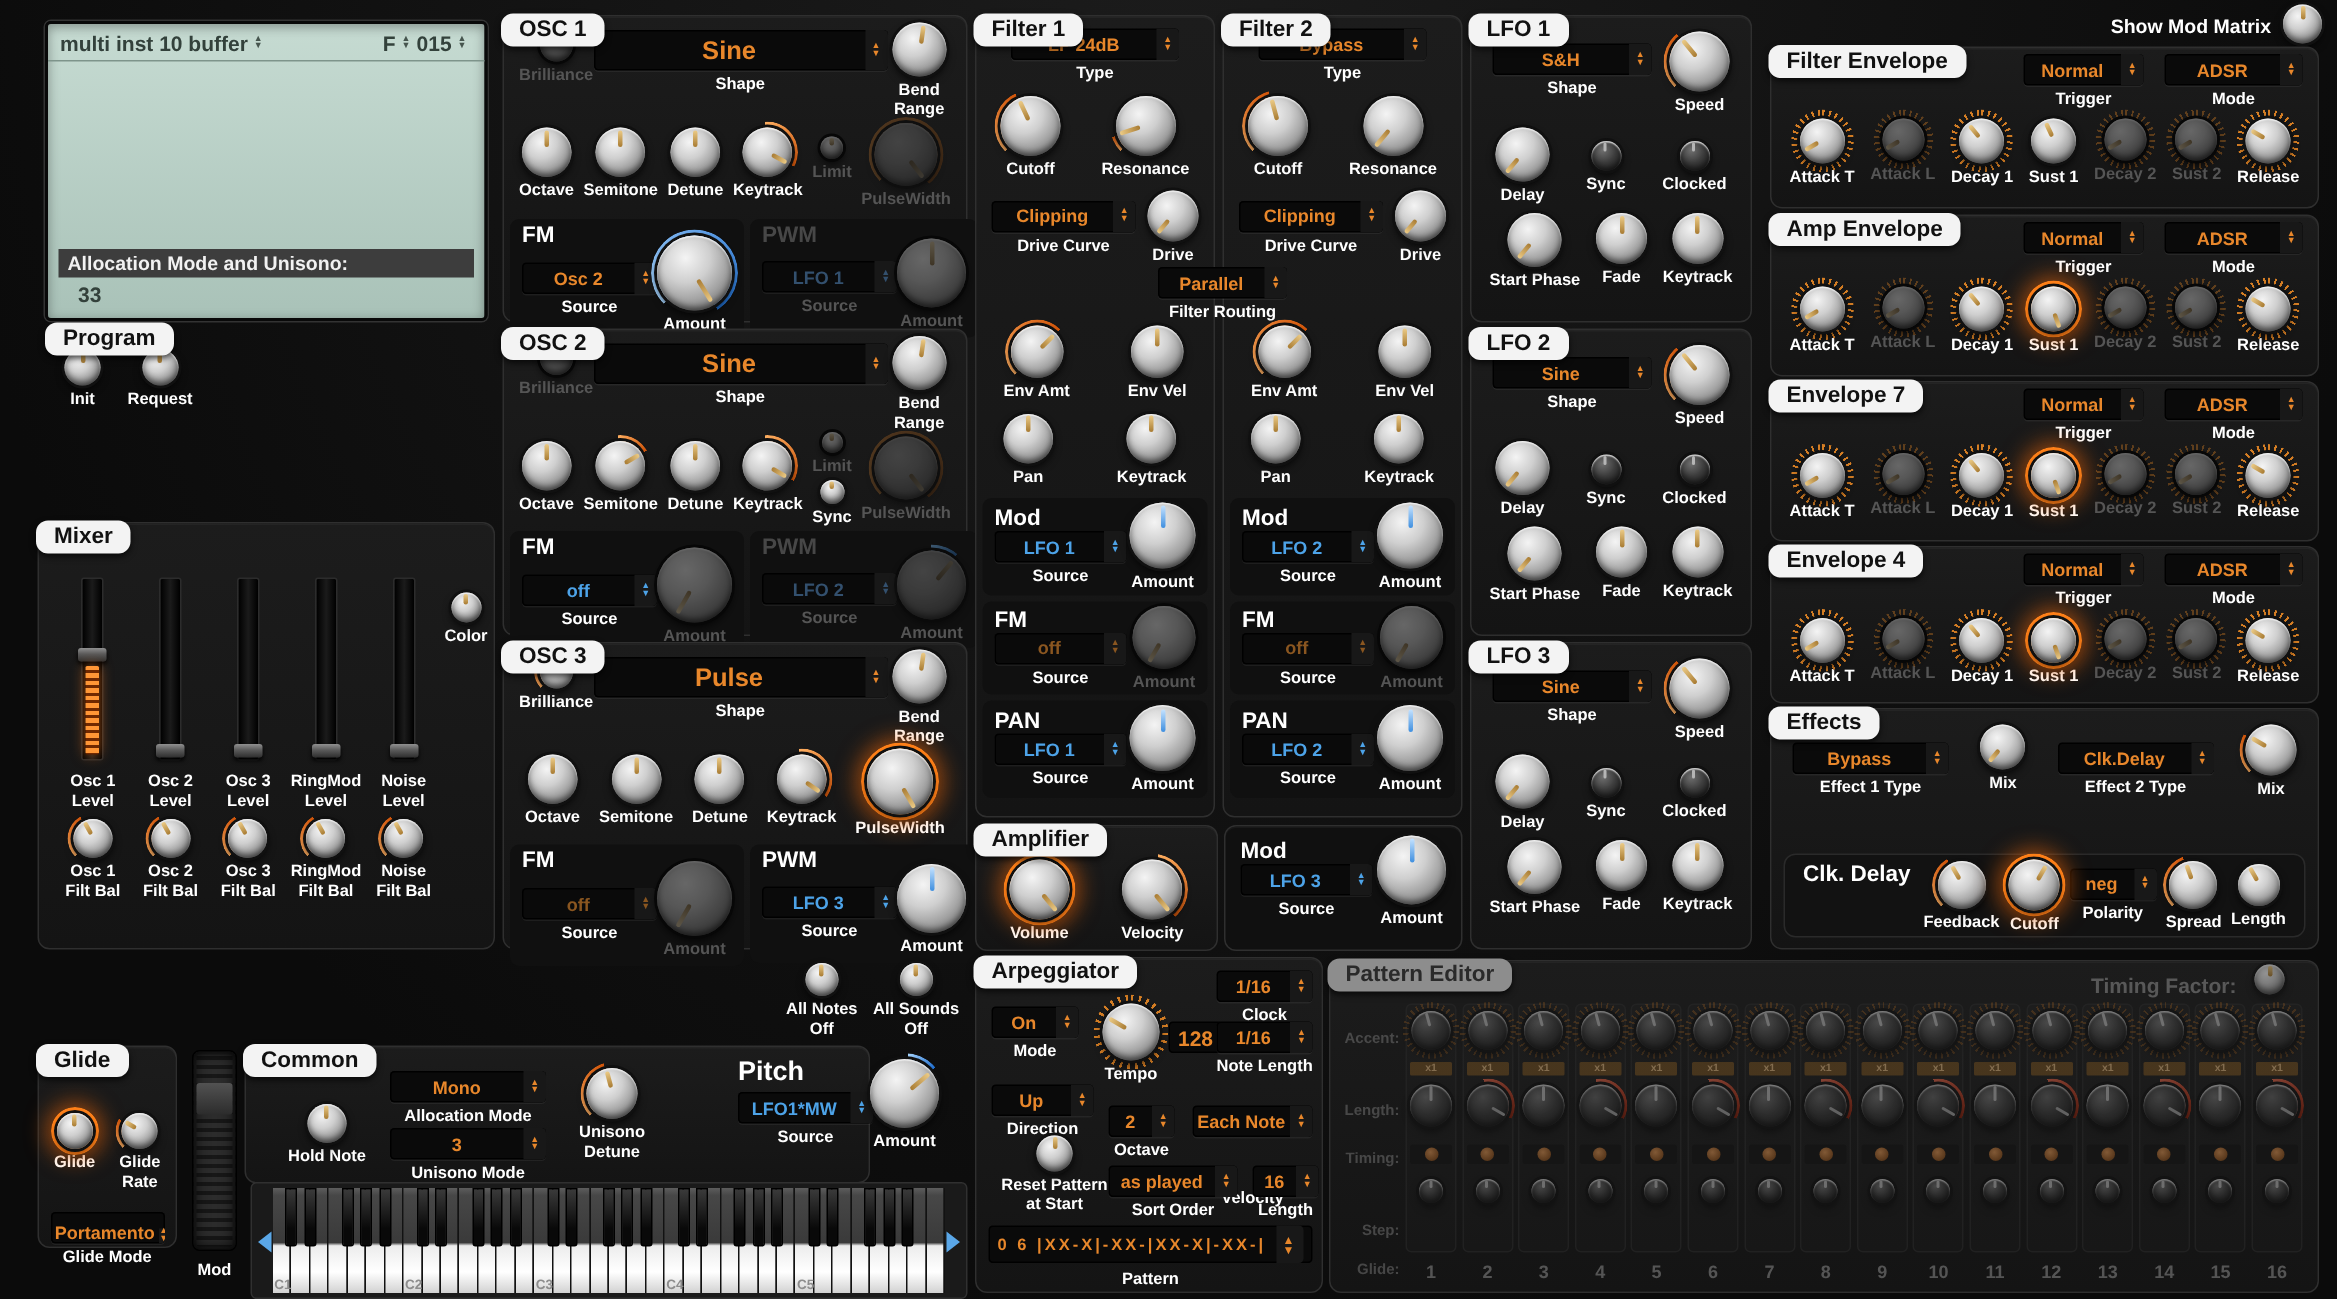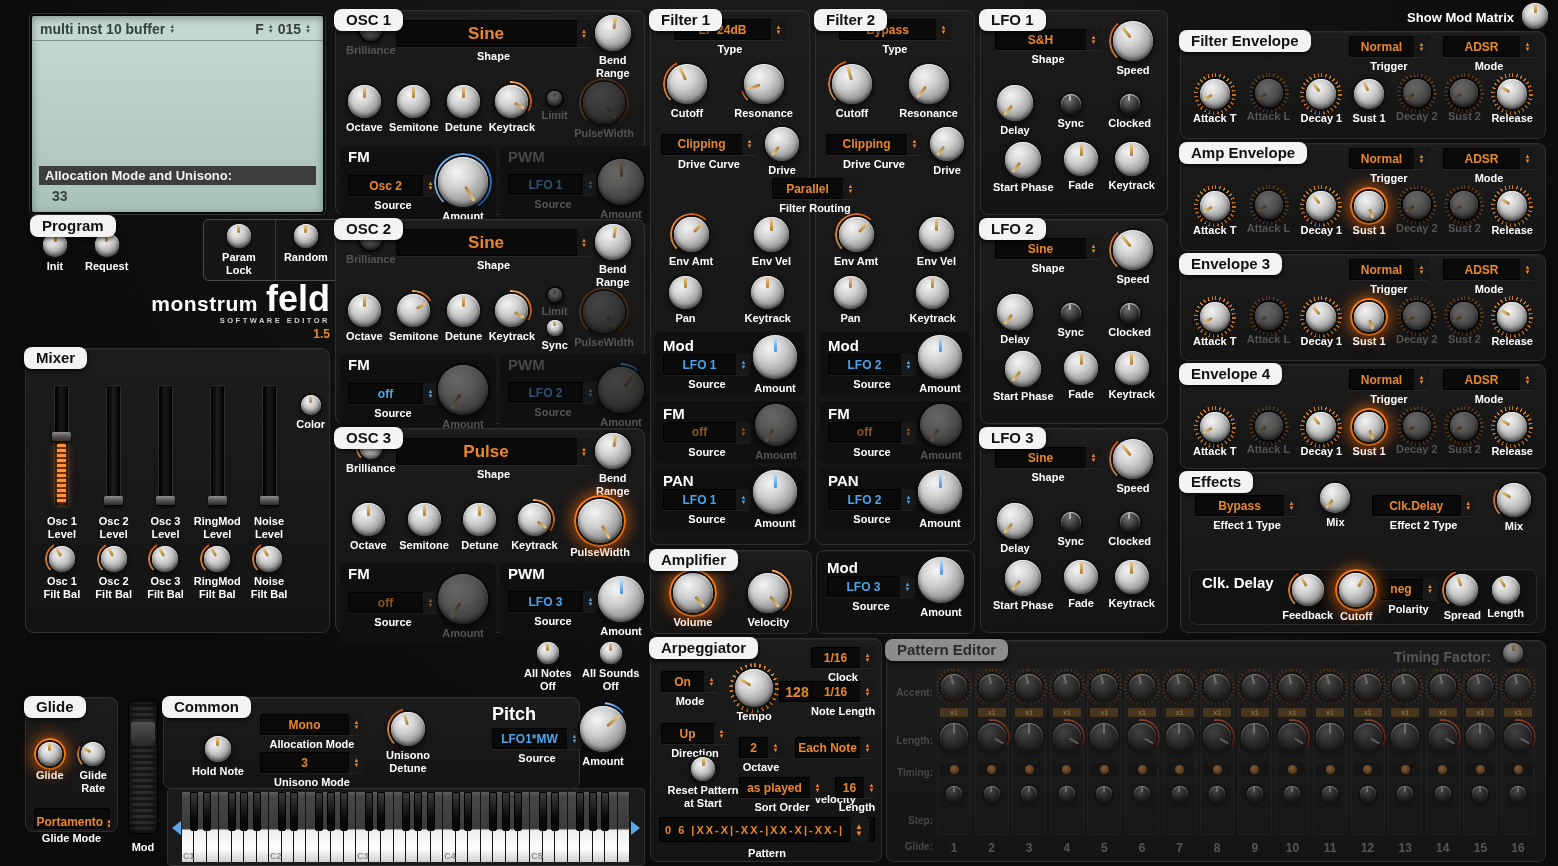--- a/index.html
+++ b/index.html
@@ -144,54 +144,22 @@
           <div class="kw">
             <div class="kr" style="--sz: 24px;">
               <div class="knob">
                 <div class="pw" style="--a: 0deg;"></div>
               </div>
             </div>
             <div class="clbl">Request</div>
           </div>
         </div>
       </div>
-    <div style="position:absolute;left:178px;top:4px;width:144px;height:62px;border:1px solid #4a4a4a;border-radius:6px;background:#161616;">
-      <div style="position:absolute;left:50%;top:0;bottom:0;border-left:1px solid #3a3a3a;"></div>
-      <div>
-          <div class="crow" style="position: absolute; inset: 4px; align-items: flex-start; justify-content: space-around;">
-            <div class="kw">
-              <div class="kr" style="--sz: 24px;">
-                <div class="knob">
-                  <div class="pw" style="--a: 0deg;"></div>
-                </div>
-              </div>
-              <div class="clbl">Param
-Lock</div>
-            </div>
-            <div class="kw">
-              <div class="kr" style="--sz: 24px;">
-                <div class="knob">
-                  <div class="pw" style="--a: 0deg;"></div>
-                </div>
-              </div>
-              <div class="clbl">Random</div>
-            </div>
-          </div>
-        </div>
-    </div>
   </div>
 
-  <div class="logo">
-    <div style="display:flex;align-items:baseline;justify-content:flex-end;gap:8px;">
-      <span style="font-size:21px;font-weight:bold;letter-spacing:.5px;">monstrum</span>
-      <span style="font-size:36px;font-weight:bold;line-height:.85;">feld</span>
-    </div>
-    <div style="font-size:7.5px;font-weight:bold;letter-spacing:2.5px;color:#cfcfcf;">SOFTWARE EDITOR</div>
-    <div style="font-size:12px;font-weight:bold;color:#e8872b;margin-top:2px;">1.5</div>
-  </div>
 
   <div class="panel" style="left:25px;top:348px;width:305px;height:285px;">
     <div class="pill">Mixer</div>
     <div id="mixer-body" style="position:absolute;left:10px;right:34px;top:36px;bottom:6px;display:flex;justify-content:space-around;">
         <div class="ccol" style="width: 52px; align-items: center;">
           <div class="sl">
             <div class="sth" style="top: 38%;"></div>
             <div class="leds" style="top: 48%; bottom: 3px;"></div>
           </div>
           <div class="clbl" style="margin-top: 8px;">Osc 1
@@ -1457,21 +1425,21 @@
               <div class="knob">
                 <div class="pw" style="--a: -60deg;"></div>
               </div>
             </div>
             <div class="clbl">Release</div>
           </div>
         </div>
       </div>
   </div>
   <div class="panel" style="left:1180px;top:254px;width:366px;height:107px;">
-    <div class="pill">Envelope 3</div>
+    <div class="pill">Envelope 7</div>
     <div>
         <div class="crow" style="justify-content: flex-end; gap: 14px; padding: 4px 10px 0px;">
           <div class="ddw">
             <div class="dd" style="width: 80px;">
               <span class="ddv">Normal</span>
               <span class="dda">
                 <i>▲</i>
                 <i>▼</i>
               </span>
             </div>

